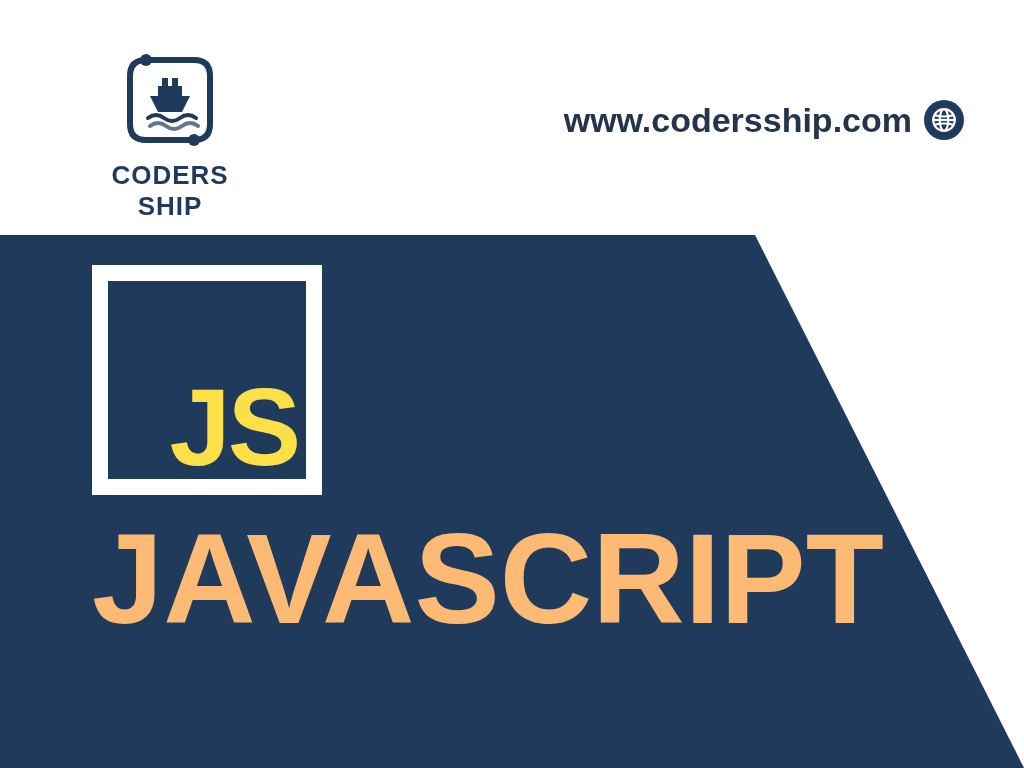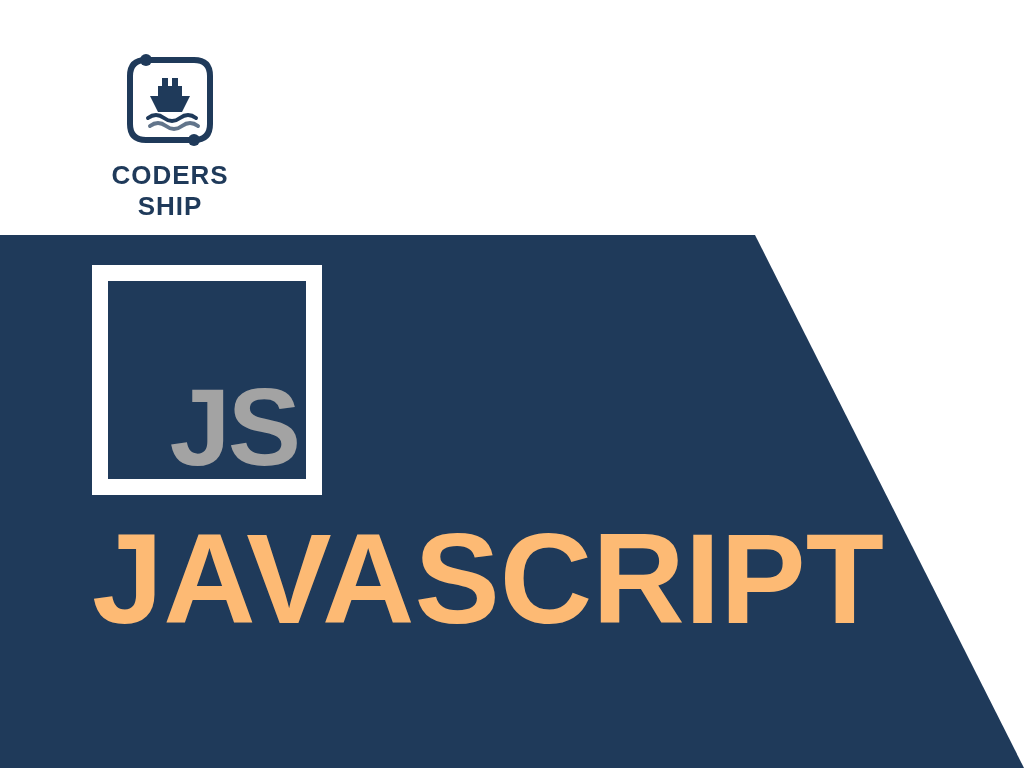--- a/index.html
+++ b/index.html
@@ -64,21 +64,21 @@
     height: 230px;
     border: 16px solid #ffffff;
     display: flex;
     align-items: flex-end;
     justify-content: flex-end;
     padding: 6px 8px;
   }
   .js-badge .js-text {
     font-size: 110px;
     font-weight: 900;
-    color: #a3a3a3;
+    color: #fde047;
     line-height: 0.85;
     letter-spacing: -3px;
   }
 
   .subtitle {
     position: absolute;
     left: 360px;
     top: 190px;
     font-size: 50px;
     font-weight: 800;
@@ -119,20 +119,32 @@
 
         <polygon points="30,46 70,46 62,62 38,62"></polygon>
       </g>
 
       <path d="M28 68 Q36 62 44 68 T60 68 T76 68" fill="none" stroke="#1f3a5a" stroke-width="4" stroke-linecap="round"></path>
       <path d="M30 76 Q38 70 46 76 T62 76 T78 76" fill="none" stroke="#1f3a5a" stroke-width="4" stroke-linecap="round" opacity="0.7"></path>
     </svg>
     <div class="brand-text">CODERS SHIP</div>
   </div>
 
+  <div class="url-block">
+    <span class="url-text">www.codersship.com</span>
+    <span class="globe">
+      <svg width="26" height="26" viewBox="0 0 24 24">
+        <circle cx="12" cy="12" r="10" fill="none" stroke="#ffffff" stroke-width="2"></circle>
+        <ellipse cx="12" cy="12" rx="4" ry="10" fill="none" stroke="#ffffff" stroke-width="2"></ellipse>
+        <line x1="2" y1="12" x2="22" y2="12" stroke="#ffffff" stroke-width="2"></line>
+        <path d="M3 7.5 Q12 10 21 7.5" fill="none" stroke="#ffffff" stroke-width="2"></path>
+        <path d="M3 16.5 Q12 14 21 16.5" fill="none" stroke="#ffffff" stroke-width="2"></path>
+      </svg>
+    </span>
+  </div>
 
   <div class="dark-panel">
 
     <div class="js-badge">
       <span class="js-text">JS</span>
     </div>
 
 
     <div class="title">JAVASCRIPT</div>
 

